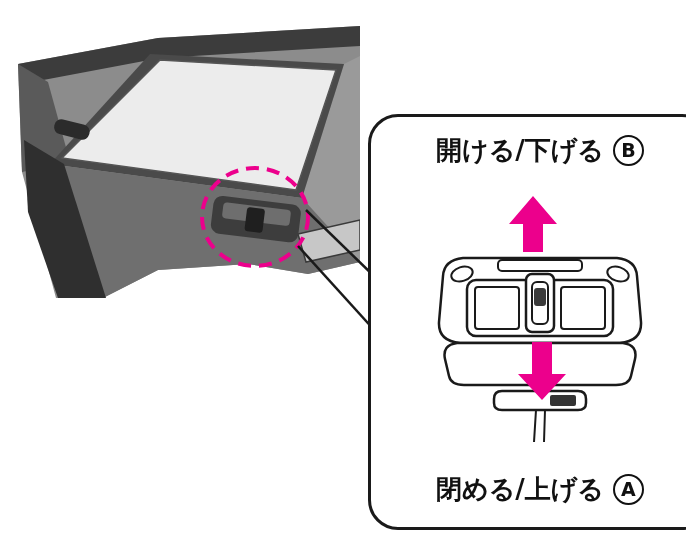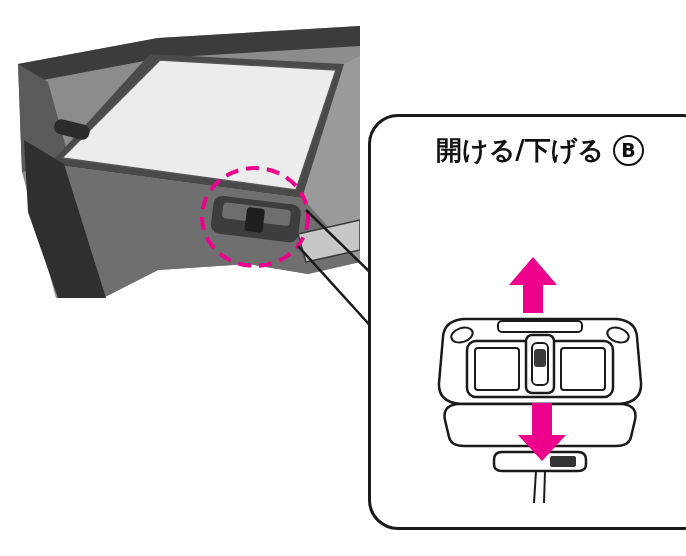--- a/index.html
+++ b/index.html
@@ -111,15 +111,19 @@
       <path d="M52,149 L218,149 Q233,151 230,165 L226,182 Q224,191 211,191 L59,191 Q46,191 44,182 L40,165 Q37,151 52,149 Z" fill="#ffffff" stroke="#1a1a1a" stroke-width="2.5" stroke-linejoin="round"></path>
 
       <path d="M97,197 L173,197 Q181,197 181,205 L181,209 Q181,216 173,216 L97,216 Q89,216 89,209 L89,205 Q89,197 97,197 Z" fill="#ffffff" stroke="#1a1a1a" stroke-width="2.5"></path>
       <rect x="145" y="201" width="26" height="11" rx="2" fill="#333333"></rect>
       <line x1="131" y1="216" x2="129" y2="248" stroke="#1a1a1a" stroke-width="2"></line>
       <line x1="140" y1="216" x2="139" y2="248" stroke="#1a1a1a" stroke-width="2"></line>
 
       <polygon points="137,206 113,180 127,180 127,148 147,148 147,180 161,180" fill="#ec008c"></polygon>
     </svg>
 
+    <div class="label-row">
+      <span class="label-text">閉める/上げる</span>
+      <span class="badge">A</span>
+    </div>
 
   </div>
 </div>
 
 </body></html>

